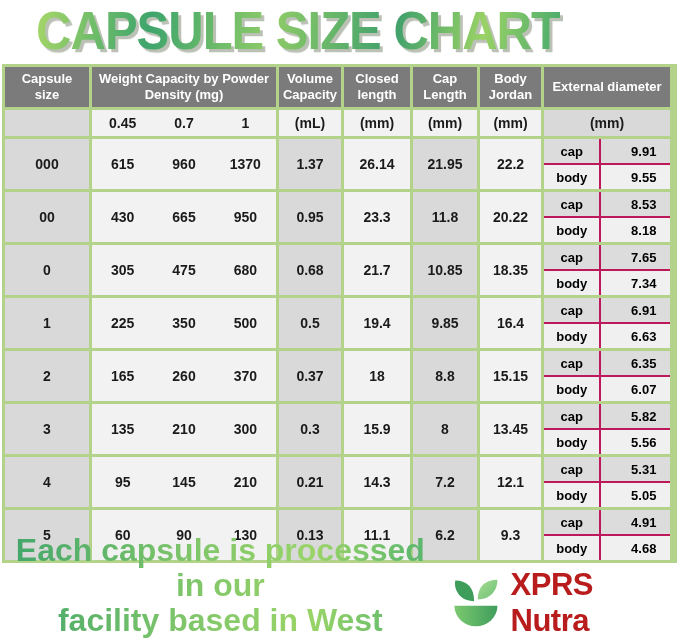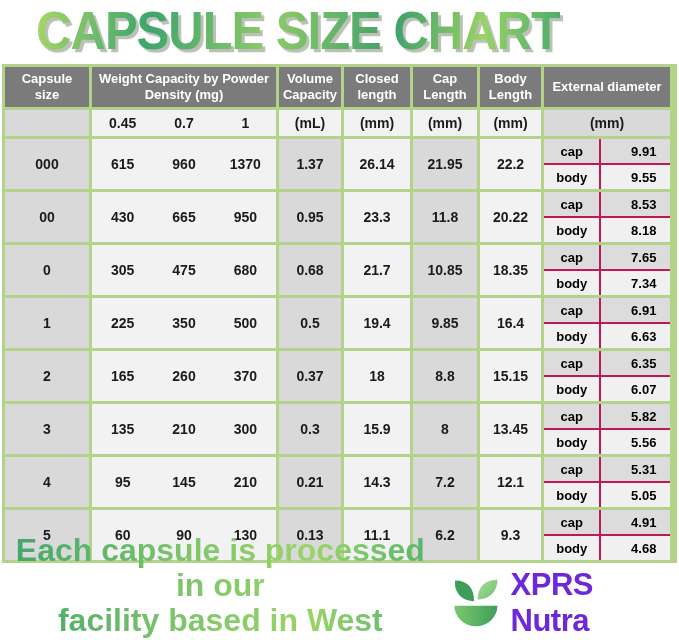--- a/index.html
+++ b/index.html
@@ -52,39 +52,39 @@
   .ext-body .lbl, .ext-body .val { background:#f0f0f0; }
 
   
   .footer { width:679px; height:72px; margin-top:4px; display:flex; align-items:center; }
   .note {
     width:442px; text-align:center; font-size:32px; font-weight:800; line-height:1.1;
     background:linear-gradient(95deg,#3ea46a 0%,#7cc46a 40%,#9ad468 70%,#4aae6e 100%);
     -webkit-background-clip:text; background-clip:text; color:transparent;
   }
   .brand { display:flex; align-items:center; gap:8px; margin-left:8px; }
-  .brand-text { font-size:31px; font-weight:800; color:#6d28d9; letter-spacing:-0.5px; }
+  .brand-text { font-size:31px; font-weight:800; color:#b91c1c; letter-spacing:-0.5px; }
   .leaf-bowl { width:54px; height:52px; }
 </style>
 </head>
 <body>
 
 <div class="title-wrap">
   <div class="big-title">CAPSULE SIZE CHART</div>
 </div>
 
 <div class="cap-table">
 
   <div class="t-row head">
     <div class="cell hd">Capsule size</div>
     <div class="cell hd">Weight Capacity by Powder Density (mg)</div>
     <div class="cell hd">Volume Capacity</div>
     <div class="cell hd">Closed length</div>
     <div class="cell hd">Cap Length</div>
-    <div class="cell hd">Body Length</div>
+    <div class="cell hd">Body Jordan</div>
     <div class="cell hd">External diameter</div>
   </div>
 
   <div class="t-row subhead">
     <div class="cell gray"></div>
     <div class="cell light unit">
       <div class="triple">
         <span>0.45</span>
         <span>0.7</span>
         <span>1</span>

